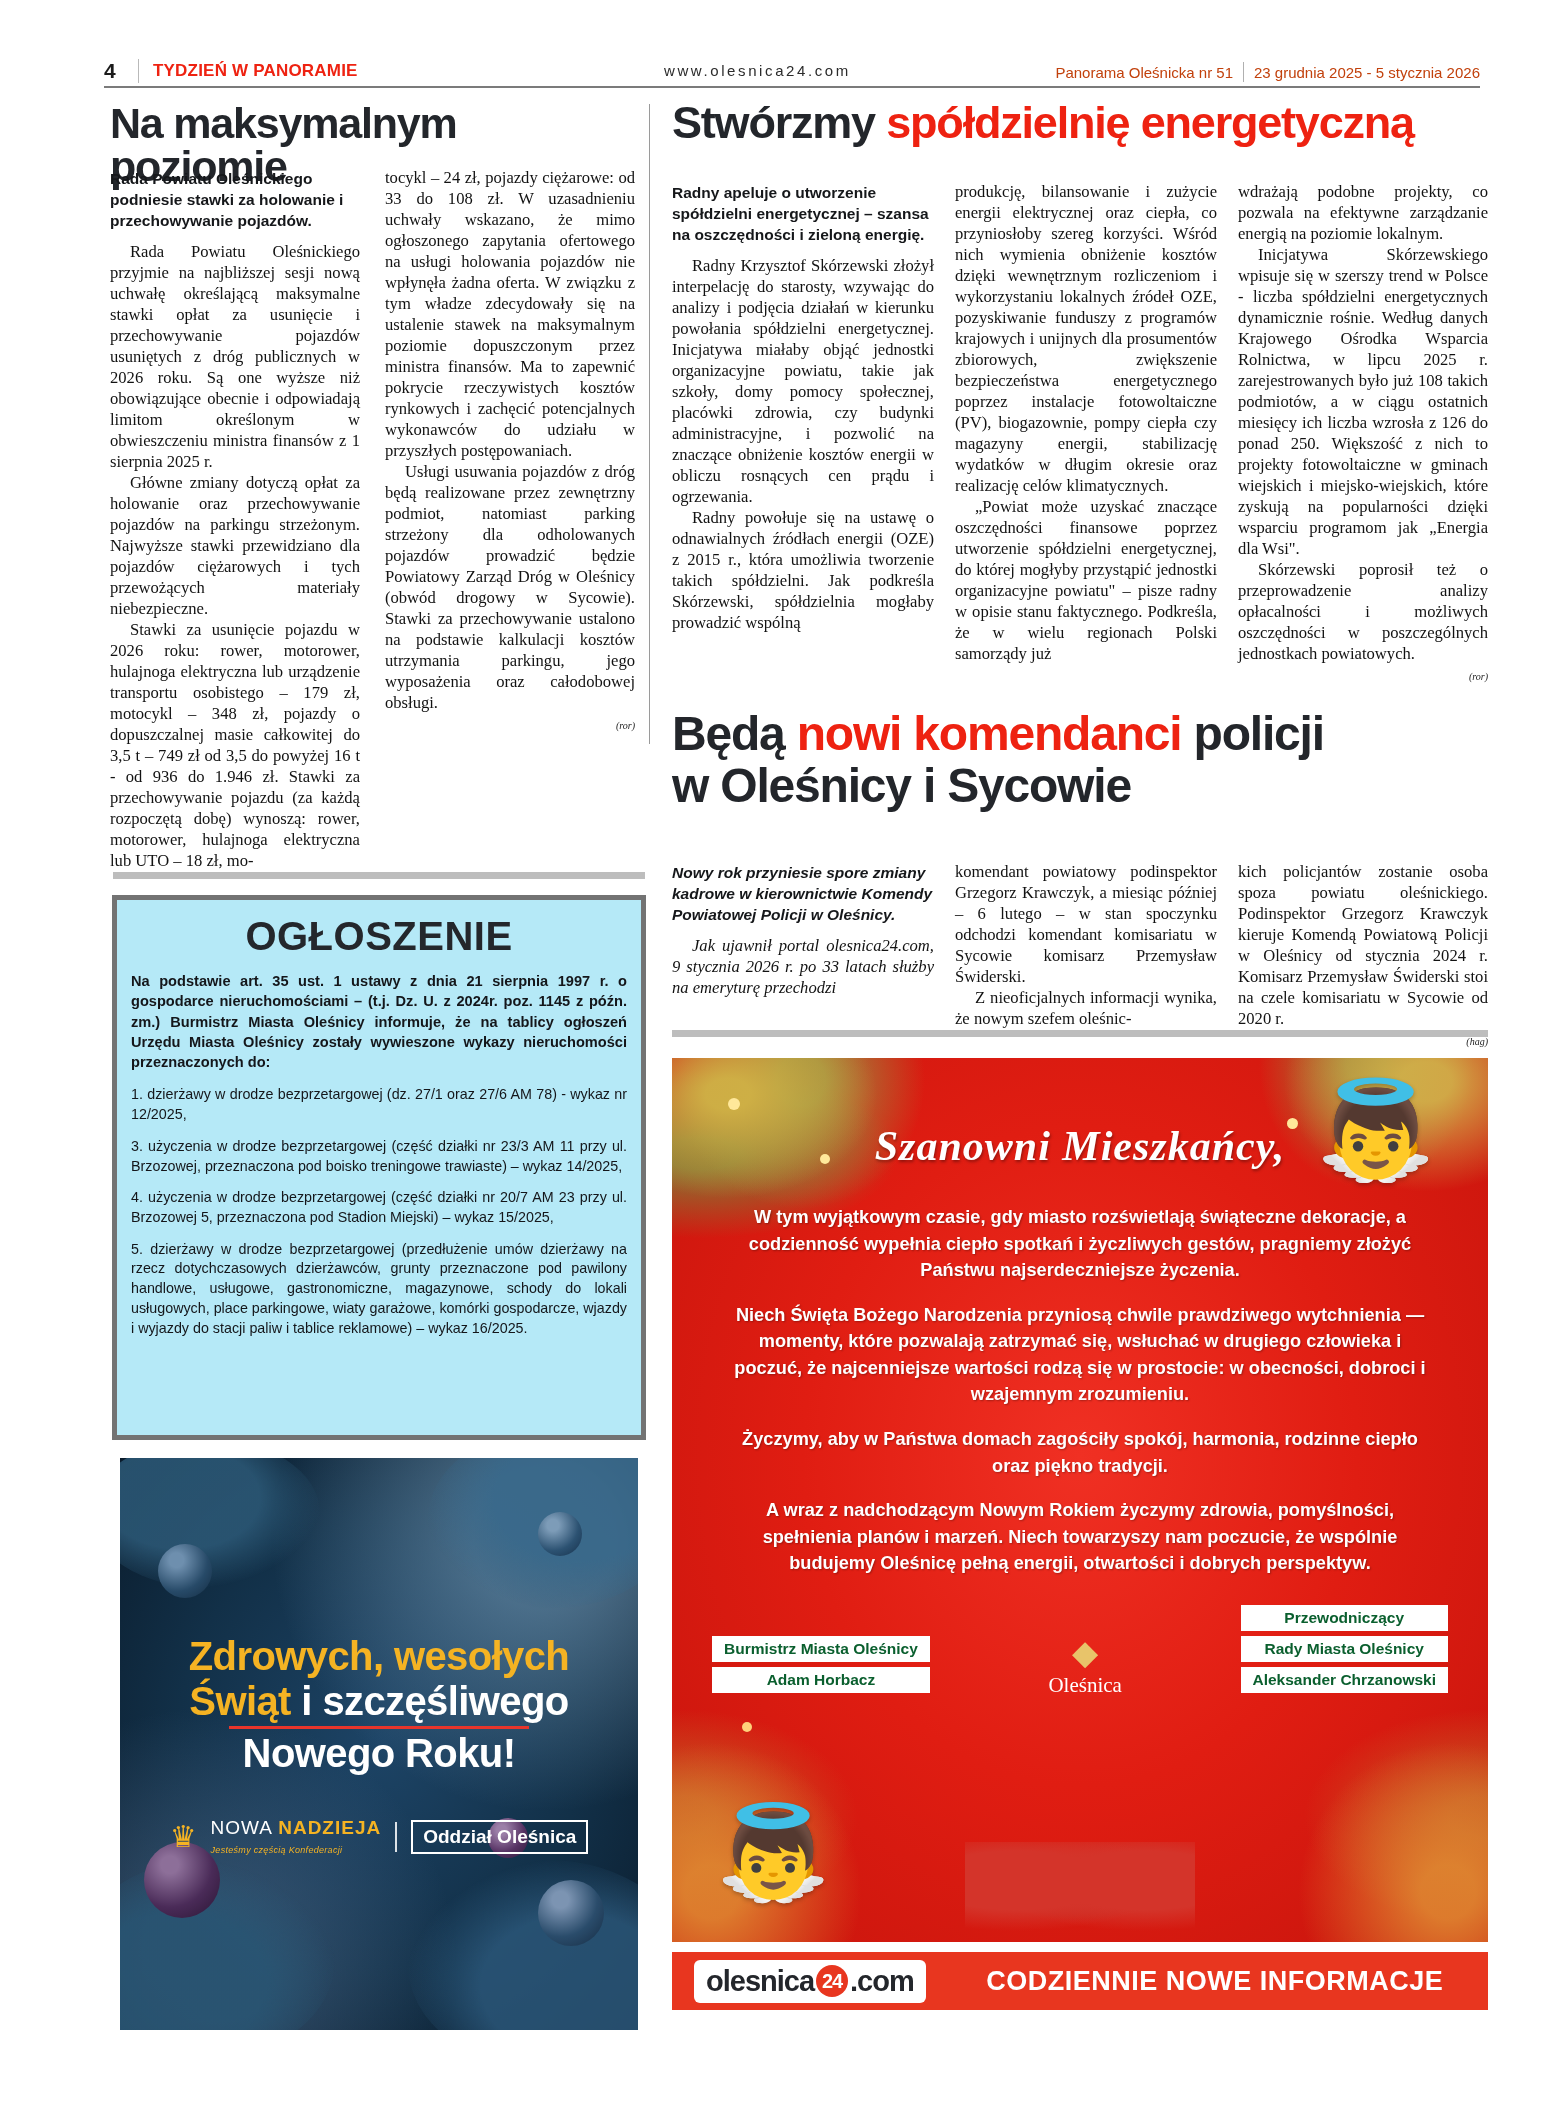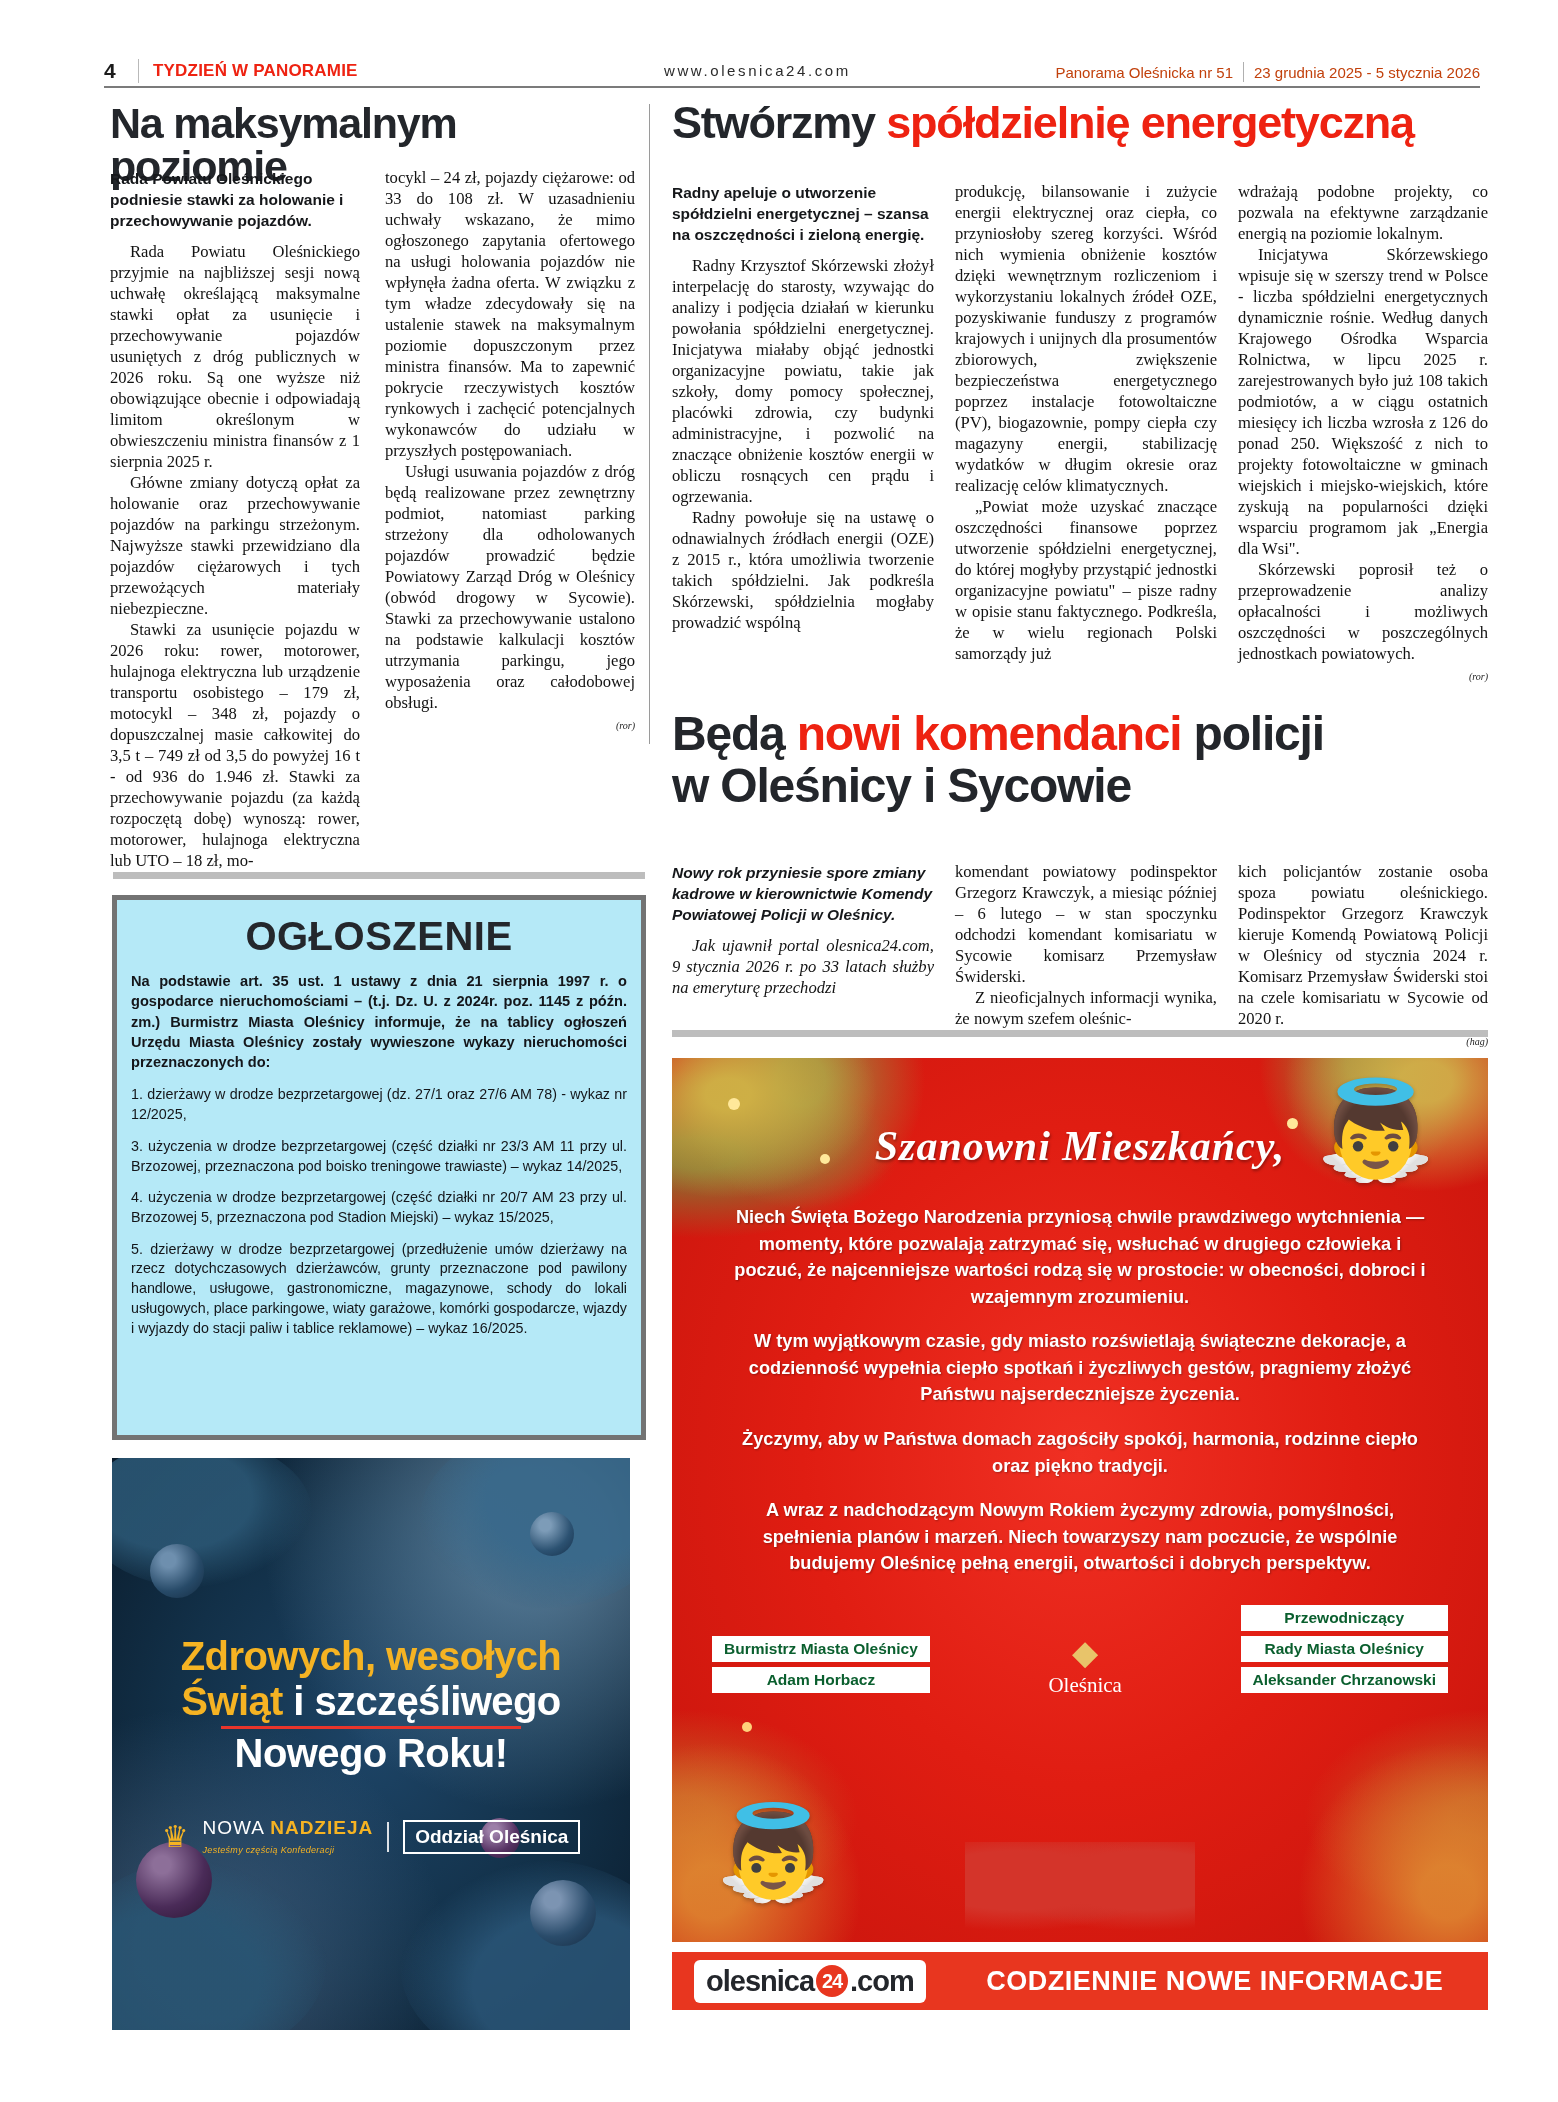--- a/index.html
+++ b/index.html
@@ -184,21 +184,21 @@
 
   <div class="ogl" style="position:absolute;left:112px;top:895px;width:534px;height:545px;">
     <h2>OGŁOSZENIE</h2>
     <p class="intro">Na podstawie art. 35 ust. 1 ustawy z dnia 21 sierpnia 1997 r. o gospodarce nieruchomościami – (t.j. Dz. U. z 2024r. poz. 1145 z późn. zm.) Burmistrz Miasta Oleśnicy informuje, że na tablicy ogłoszeń Urzędu Miasta Oleśnicy zostały wywieszone wykazy nieruchomości przeznaczonych do:</p>
     <p class="item">1. dzierżawy w drodze bezprzetargowej (dz. 27/1 oraz 27/6 AM 78) - wykaz nr 12/2025,</p>
     <p class="item">3. użyczenia w drodze bezprzetargowej (część działki nr 23/3 AM 11 przy ul. Brzozowej, przeznaczona pod boisko treningowe trawiaste) – wykaz 14/2025,</p>
     <p class="item">4. użyczenia w drodze bezprzetargowej (część działki nr 20/7 AM 23 przy ul. Brzozowej 5, przeznaczona pod Stadion Miejski) – wykaz 15/2025,</p>
     <p class="item">5. dzierżawy w drodze bezprzetargowej (przedłużenie umów dzierżawy na rzecz dotychczasowych dzierżawców, grunty przeznaczone pod pawilony handlowe, usługowe, gastronomiczne, magazynowe, schody do lokali usługowych, place parkingowe, wiaty garażowe, komórki gospodarcze, wjazdy i wyjazdy do stacji paliw i tablice reklamowe) – wykaz 16/2025.</p>
   </div>
 
-  <div class="adblue" style="position:absolute;left:112px;top:1458px;width:518px;height:572px;">
+  <div class="adblue" style="position:absolute;left:120px;top:1458px;width:518px;height:572px;">
 
     <div class="sprig" style="left:-30px;top:-20px;width:230px;height:150px;background:radial-gradient(ellipse at 40% 40%, rgba(45,90,120,.85) 0 40%, rgba(0,0,0,0) 72%);"></div>
     <div class="sprig" style="right:-40px;top:-30px;width:250px;height:180px;background:radial-gradient(ellipse at 60% 40%, rgba(55,105,140,.8) 0 40%, rgba(0,0,0,0) 73%);"></div>
     <div class="sprig" style="left:-45px;bottom:-30px;width:260px;height:200px;background:radial-gradient(ellipse at 40% 60%, rgba(40,85,115,.85) 0 40%, rgba(0,0,0,0) 72%);"></div>
     <div class="sprig" style="right:-50px;bottom:-40px;width:280px;height:210px;background:radial-gradient(ellipse at 60% 60%, rgba(45,90,125,.8) 0 40%, rgba(0,0,0,0) 72%);"></div>
     <div class="bauble" style="left:38px;top:86px;width:54px;height:54px;background:radial-gradient(circle at 34% 30%, #6e8fae 0 14%, #274a68 60%, #142c42 100%);"></div>
     <div class="bauble" style="right:56px;top:54px;width:44px;height:44px;background:radial-gradient(circle at 34% 30%, #7d9cb8 0 14%, #2c5272 60%, #16304a 100%);"></div>
     <div class="bauble" style="left:24px;bottom:112px;width:76px;height:76px;background:radial-gradient(circle at 34% 30%, #8d6f99 0 12%, #4a2b58 58%, #2a1533 100%);"></div>
     <div class="bauble" style="right:34px;bottom:84px;width:66px;height:66px;background:radial-gradient(circle at 34% 30%, #7c94b2 0 13%, #2a4c6b 58%, #152b42 100%);"></div>
     <div class="bauble" style="right:110px;bottom:172px;width:40px;height:40px;background:radial-gradient(circle at 34% 30%, #9c7fa8 0 13%, #563263 58%, #301a3a 100%);"></div>
@@ -286,22 +286,22 @@
     <div class="lightdot" style="left:56px;top:40px;width:12px;height:12px;background:#ffe89a;z-index:3;"></div>
     <div class="lightdot" style="left:148px;top:96px;width:10px;height:10px;background:#ffe89a;z-index:3;"></div>
     <div class="lightdot" style="right:190px;top:60px;width:11px;height:11px;background:#ffe89a;z-index:3;"></div>
     <div class="lightdot" style="left:70px;bottom:210px;width:10px;height:10px;background:#ffd27a;z-index:3;"></div>
 
     <div class="angel" style="right:52px;top:16px;font-size:96px;color:#edc969;z-index:6;text-shadow:0 2px 4px rgba(0,0,0,.25);">👼</div>
 
     <div class="script" style="margin-top:64px;">Szanowni Mieszkańcy,</div>
 
     <div class="msg" style="margin-top:34px;padding:0 52px;">
+      <p>W tym wyjątkowym czasie, gdy miasto rozświetlają świąteczne dekoracje, a codzienność wypełnia ciepło spotkań i życzliwych gestów, pragniemy złożyć Państwu najserdeczniejsze życzenia.</p>
       <p>Niech Święta Bożego Narodzenia przyniosą chwile prawdziwego wytchnienia — momenty, które pozwalają zatrzymać się, wsłuchać w drugiego człowieka i poczuć, że najcenniejsze wartości rodzą się w prostocie: w obecności, dobroci i wzajemnym zrozumieniu.</p>
-      <p>W tym wyjątkowym czasie, gdy miasto rozświetlają świąteczne dekoracje, a codzienność wypełnia ciepło spotkań i życzliwych gestów, pragniemy złożyć Państwu najserdeczniejsze życzenia.</p>
       <p>Życzymy, aby w Państwa domach zagościły spokój, harmonia, rodzinne ciepło oraz piękno tradycji.</p>
       <p>A wraz z nadchodzącym Nowym Rokiem życzymy zdrowia, pomyślności, spełnienia planów i marzeń. Niech towarzyszy nam poczucie, że wspólnie budujemy Oleśnicę pełną energii, otwartości i dobrych perspektyw.</p>
     </div>
 
     <div class="angel" style="left:44px;bottom:36px;font-size:92px;color:#edc969;z-index:6;text-shadow:0 2px 4px rgba(0,0,0,.25);">👼</div>
 
     <div class="sigrow" style="margin-top:28px;">
       <div class="sigbox">
         <span class="namebar">Burmistrz Miasta Oleśnicy</span>
         <span class="namebar">Adam Horbacz</span>

